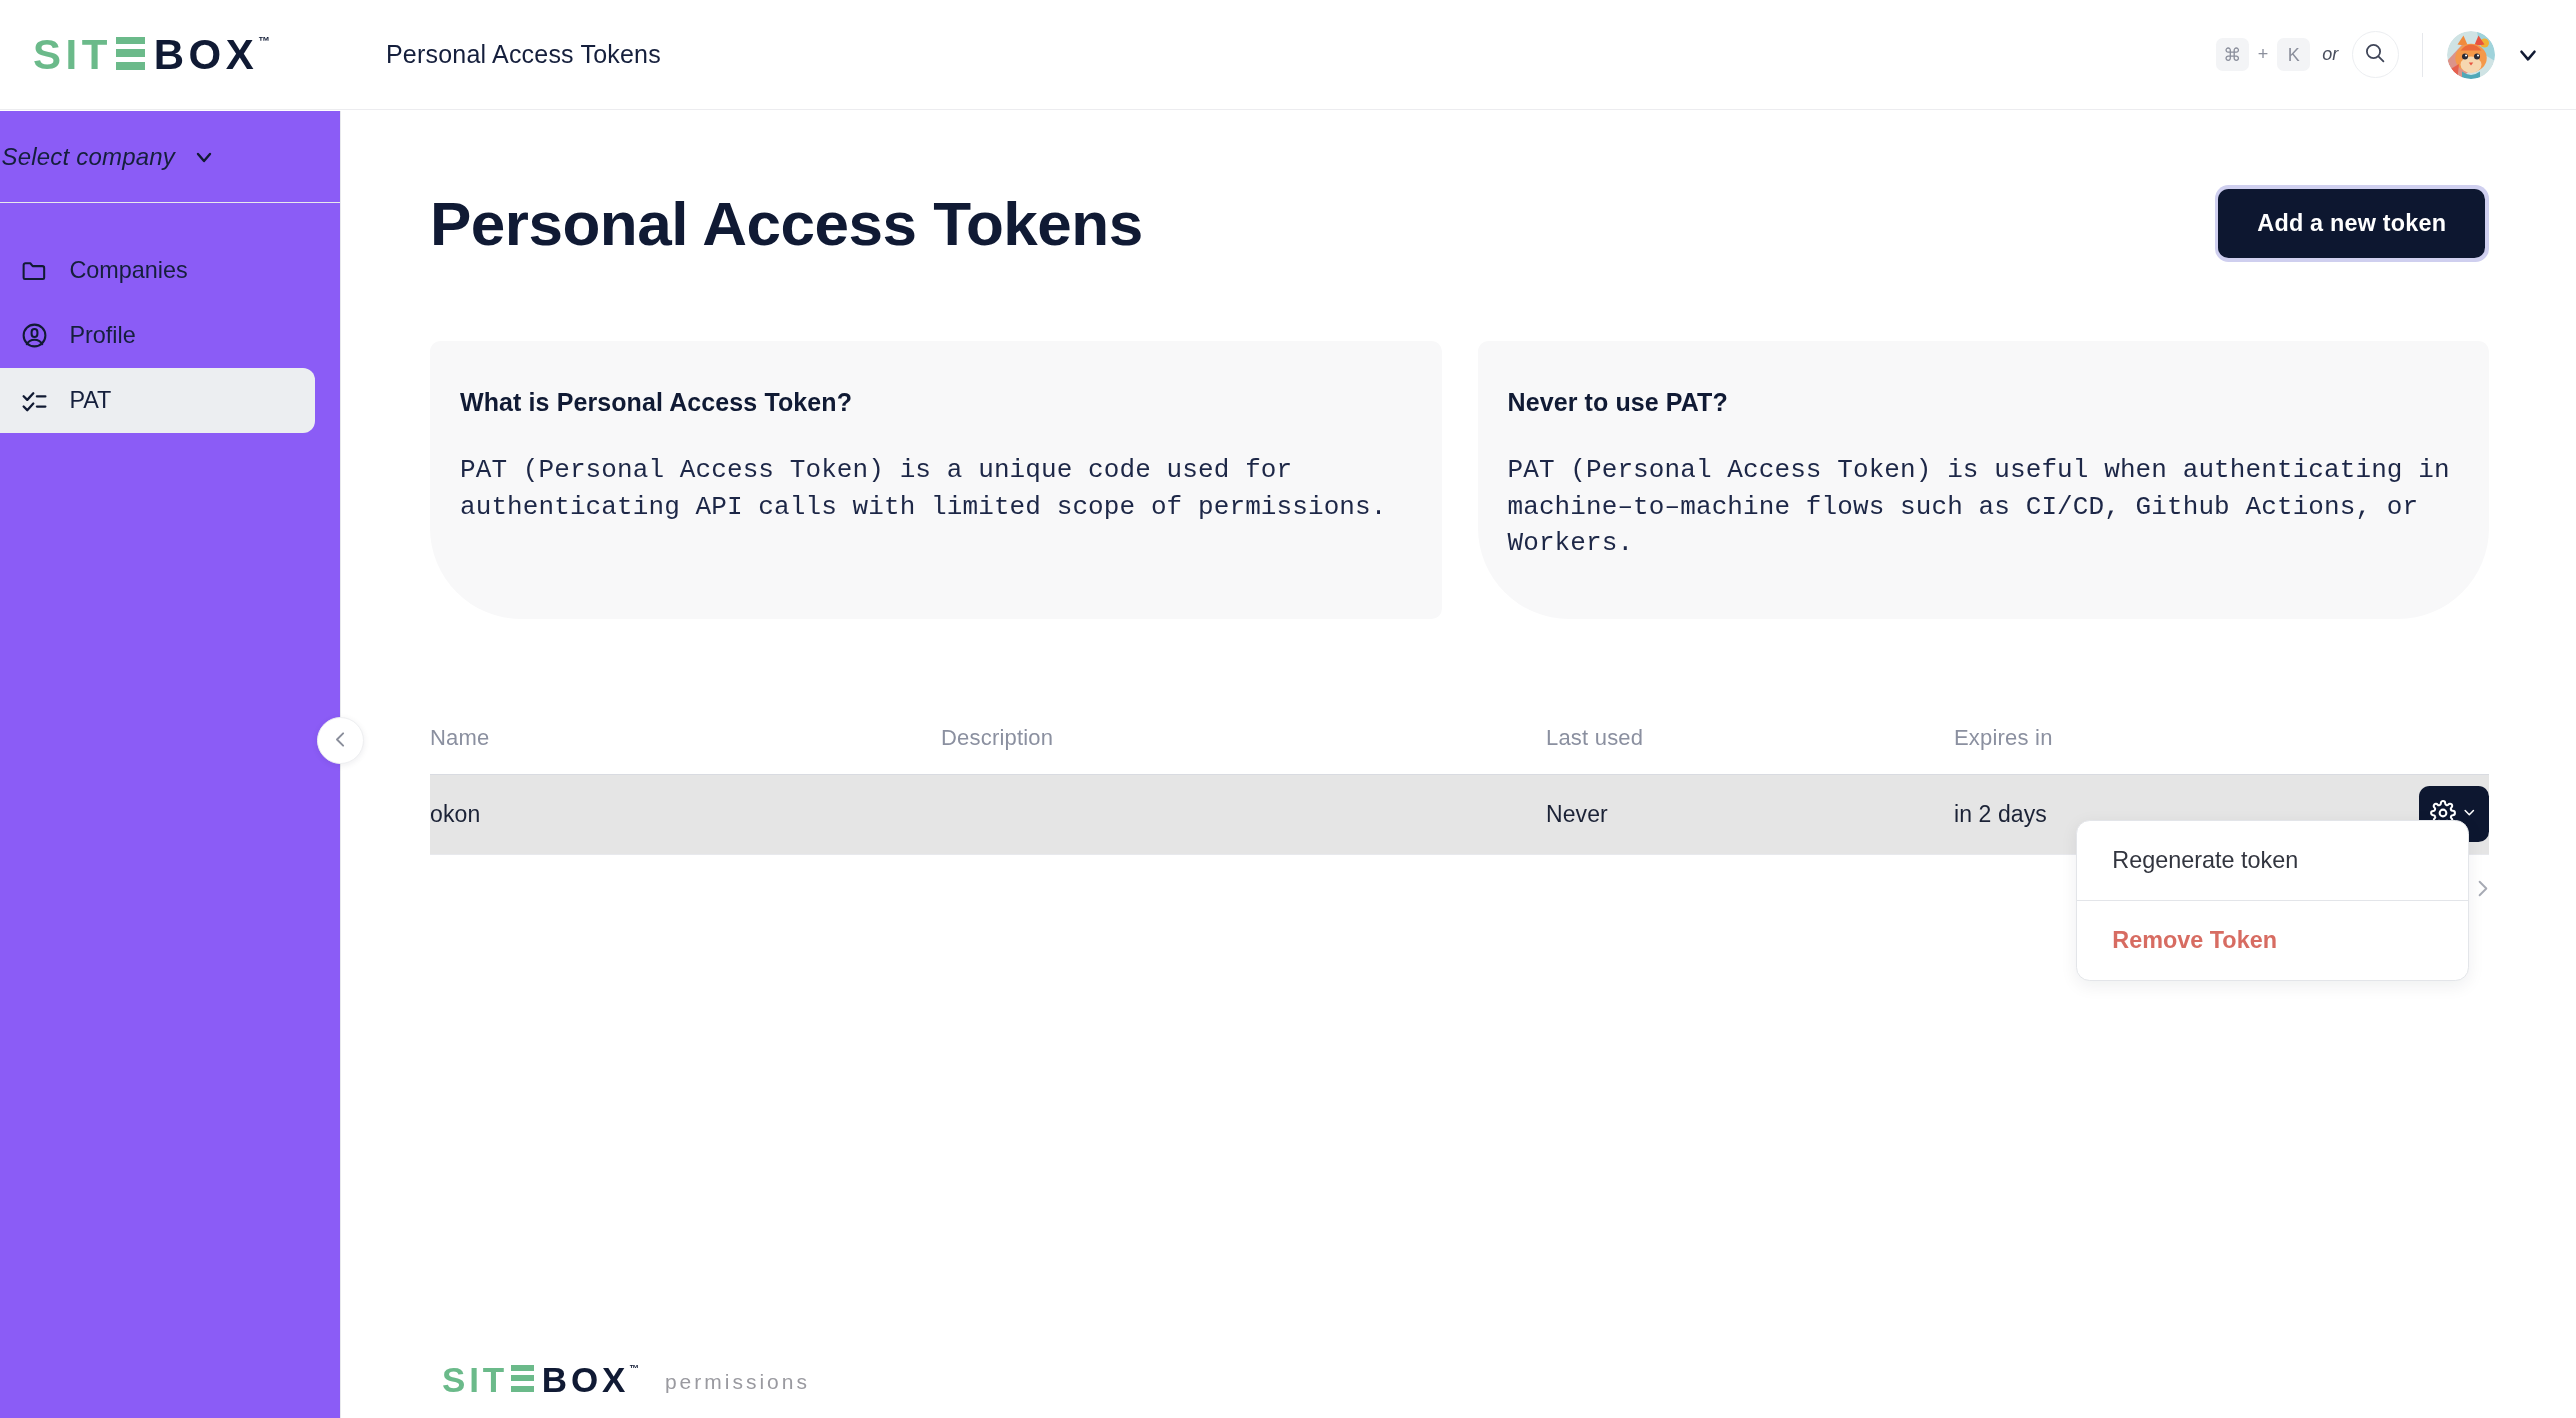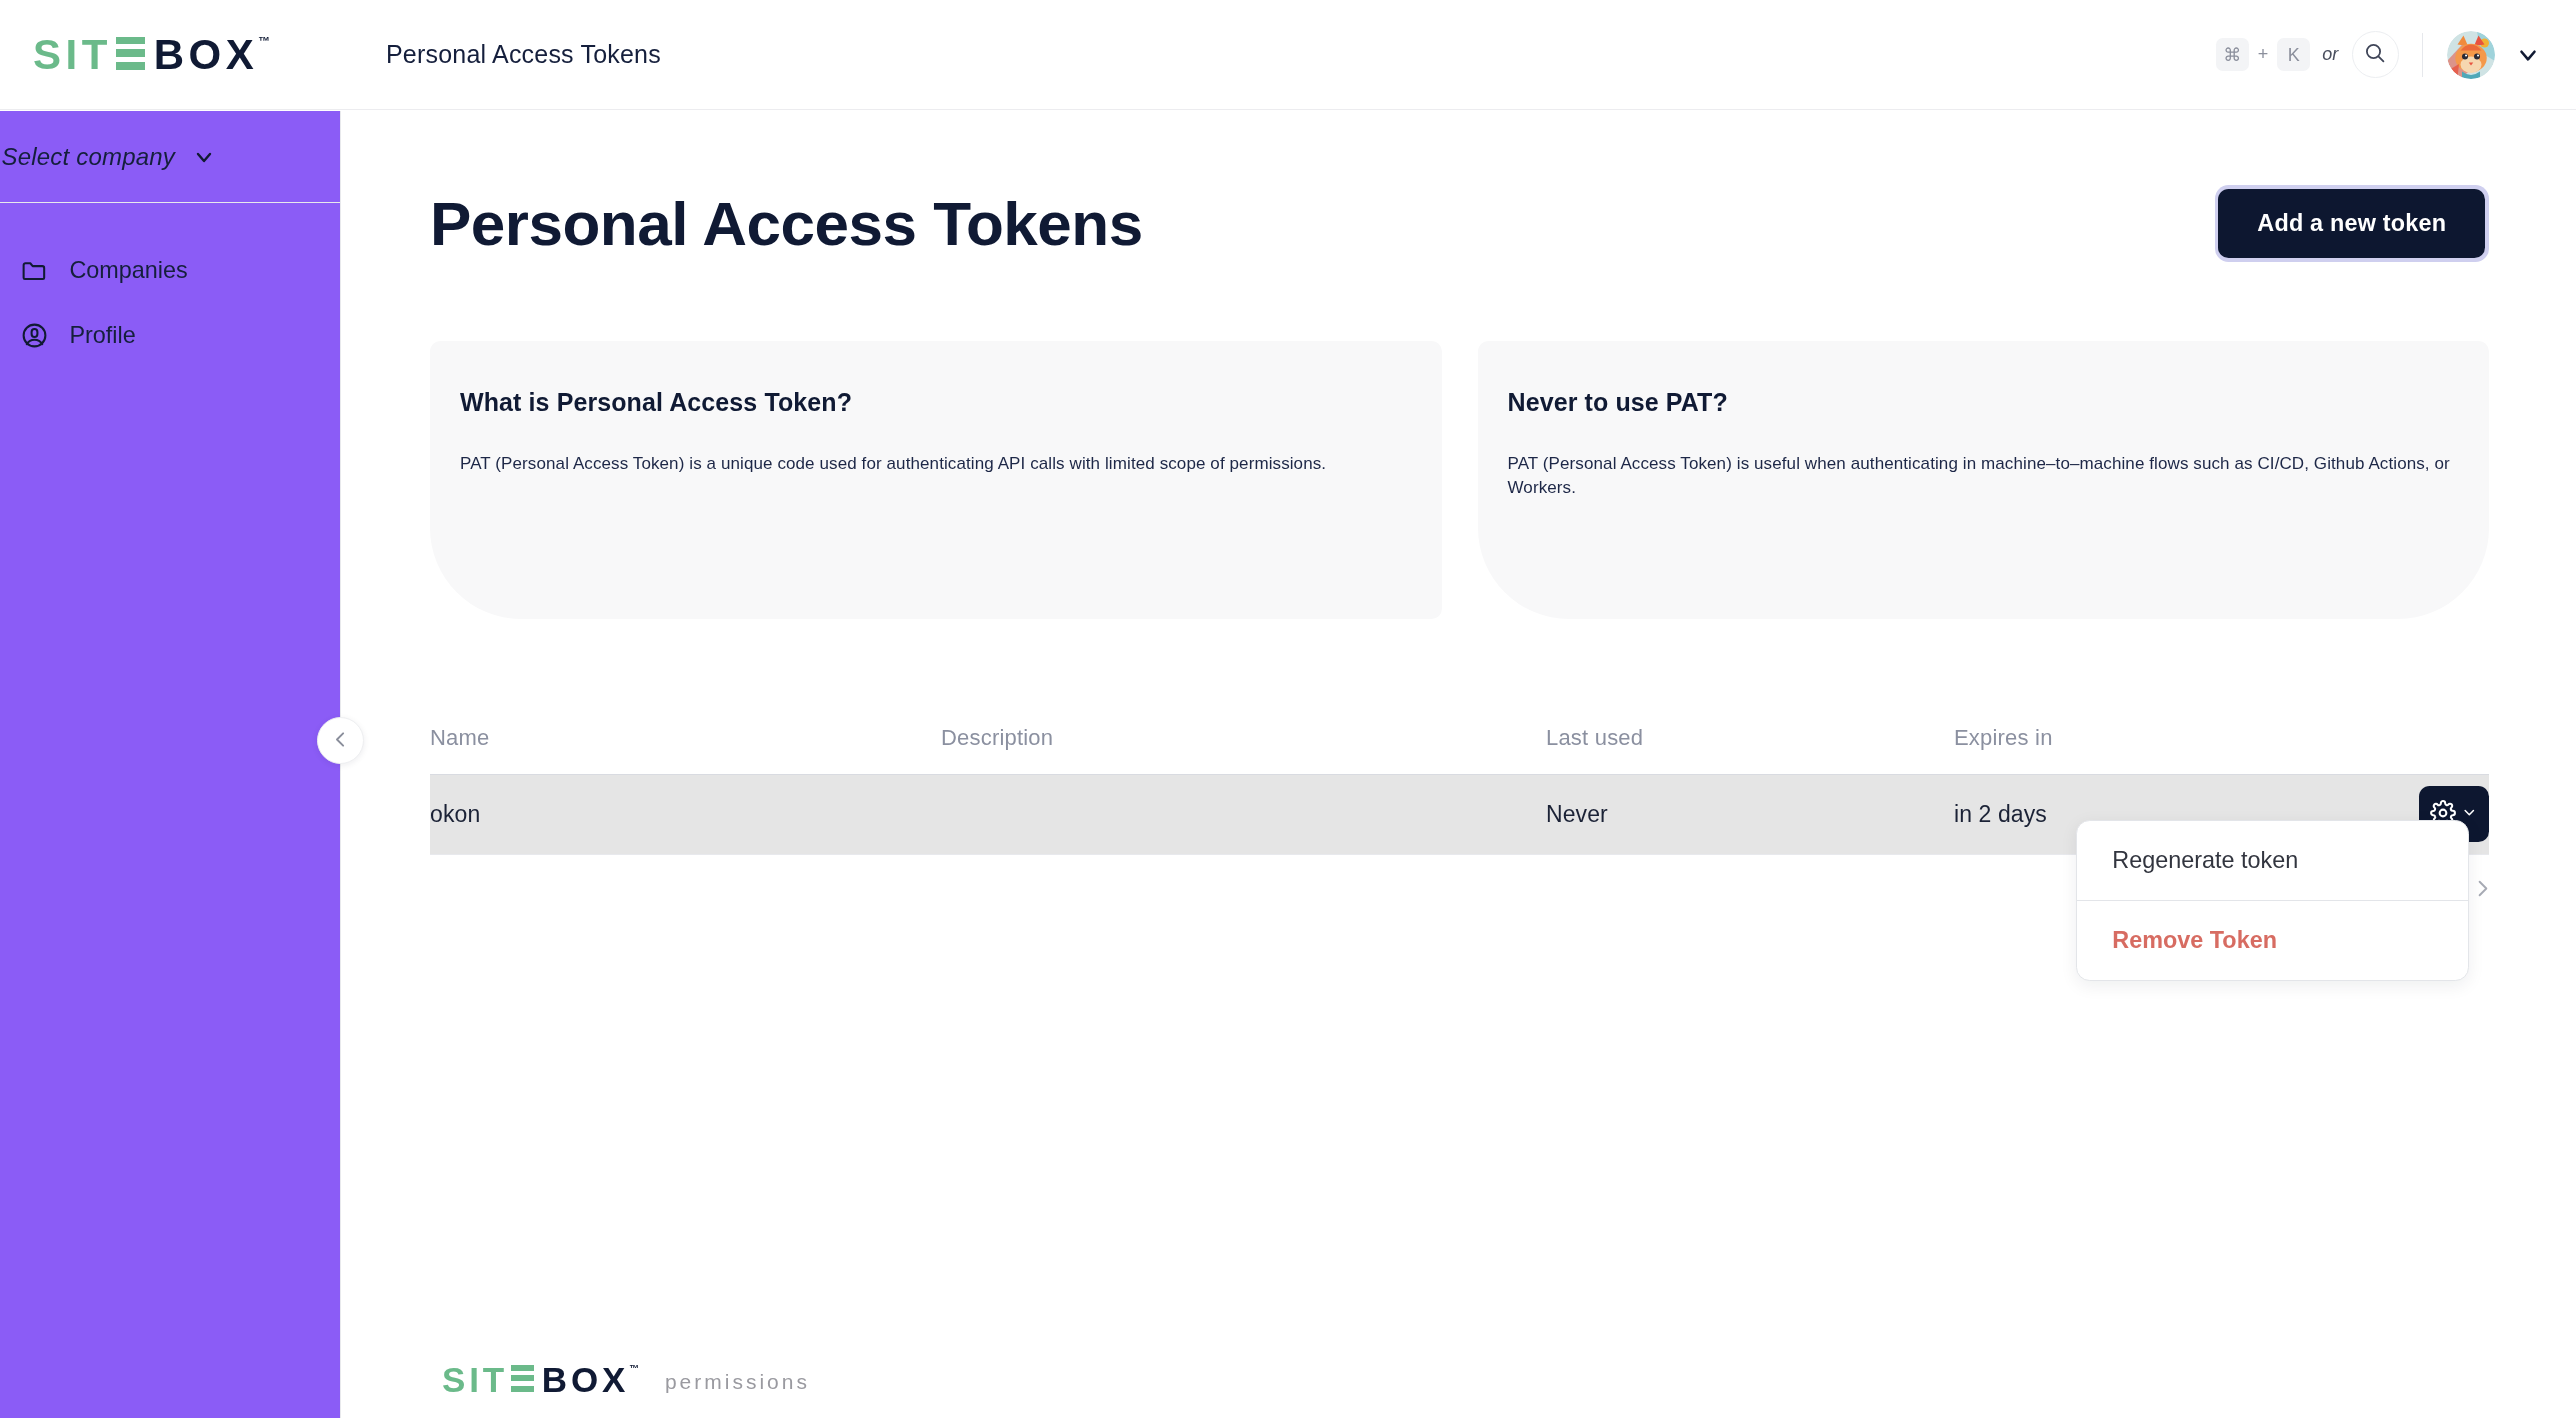--- a/index.html
+++ b/index.html
@@ -131,21 +131,21 @@
     min-height: 278px;
   }
   .card-1 { border-radius: 10.6px 10.6px 10.6px 91px; }
   .card-2 { border-radius: 10.6px 10.6px 91px 91px; }
   .card-3 { border-radius: 10.6px 91px 10.6px 10.6px; }
   .card h3 {
     font-size: 25px; font-weight: 700; color: #101a34;
     margin-bottom: 35px; letter-spacing: 0.1px;
   }
   .card p {
-    font-size: 17px; line-height: 1.42; color: #1d2747; letter-spacing: 0.1px;
+    font-size: 26px; line-height: 1.42; color: #1d2747; letter-spacing: 0.1px; font-family: Liberation Mono, monospace;
   }
 
   
   .table { margin-top: 83px; position: relative; }
   .thead {
     display: flex; align-items: center; height: 73px;
     border-bottom: 1.5px solid #d9dbe1;
   }
   .th { font-size: 22px; color: #8b90a0; letter-spacing: 0.2px; }
   .trow {
@@ -299,20 +299,31 @@
       <span class="ico">
         <svg width="29" height="29" viewBox="0 0 24 24" fill="none" stroke="#111a33" stroke-width="1.7" stroke-linecap="round">
           <circle cx="12" cy="12" r="9"></circle>
           <rect x="9.6" y="6.6" width="4.8" height="6.6" rx="2.4"></rect>
           <path d="M5.6 19.2c1.4-2.5 3.8-3.7 6.4-3.7s5 1.2 6.4 3.7"></path>
         </svg>
       </span>
       <span>Profile</span>
     </div>
 
+    <div class="nav-item active">
+      <span class="ico">
+        <svg width="29" height="29" viewBox="0 0 24 24" fill="none" stroke="#111a33" stroke-width="1.9" stroke-linecap="round" stroke-linejoin="round">
+          <polyline points="3 8.5 6 11.5 11 6"></polyline>
+          <polyline points="3 17 6 20 11 14.5"></polyline>
+          <line x1="14" y1="8.6" x2="21" y2="8.6"></line>
+          <line x1="14" y1="17" x2="21" y2="17"></line>
+        </svg>
+      </span>
+      <span>PAT</span>
+    </div>
 
   </nav>
 </div>
 
 <button class="collapse-btn">
   <span>
     <svg width="21" height="21" viewBox="0 0 24 24" fill="none" stroke="#8a8e9b" stroke-width="2.2" stroke-linecap="round" stroke-linejoin="round">
         <polyline points="15 5 8 12 15 19"></polyline>
       </svg>
   </span>

